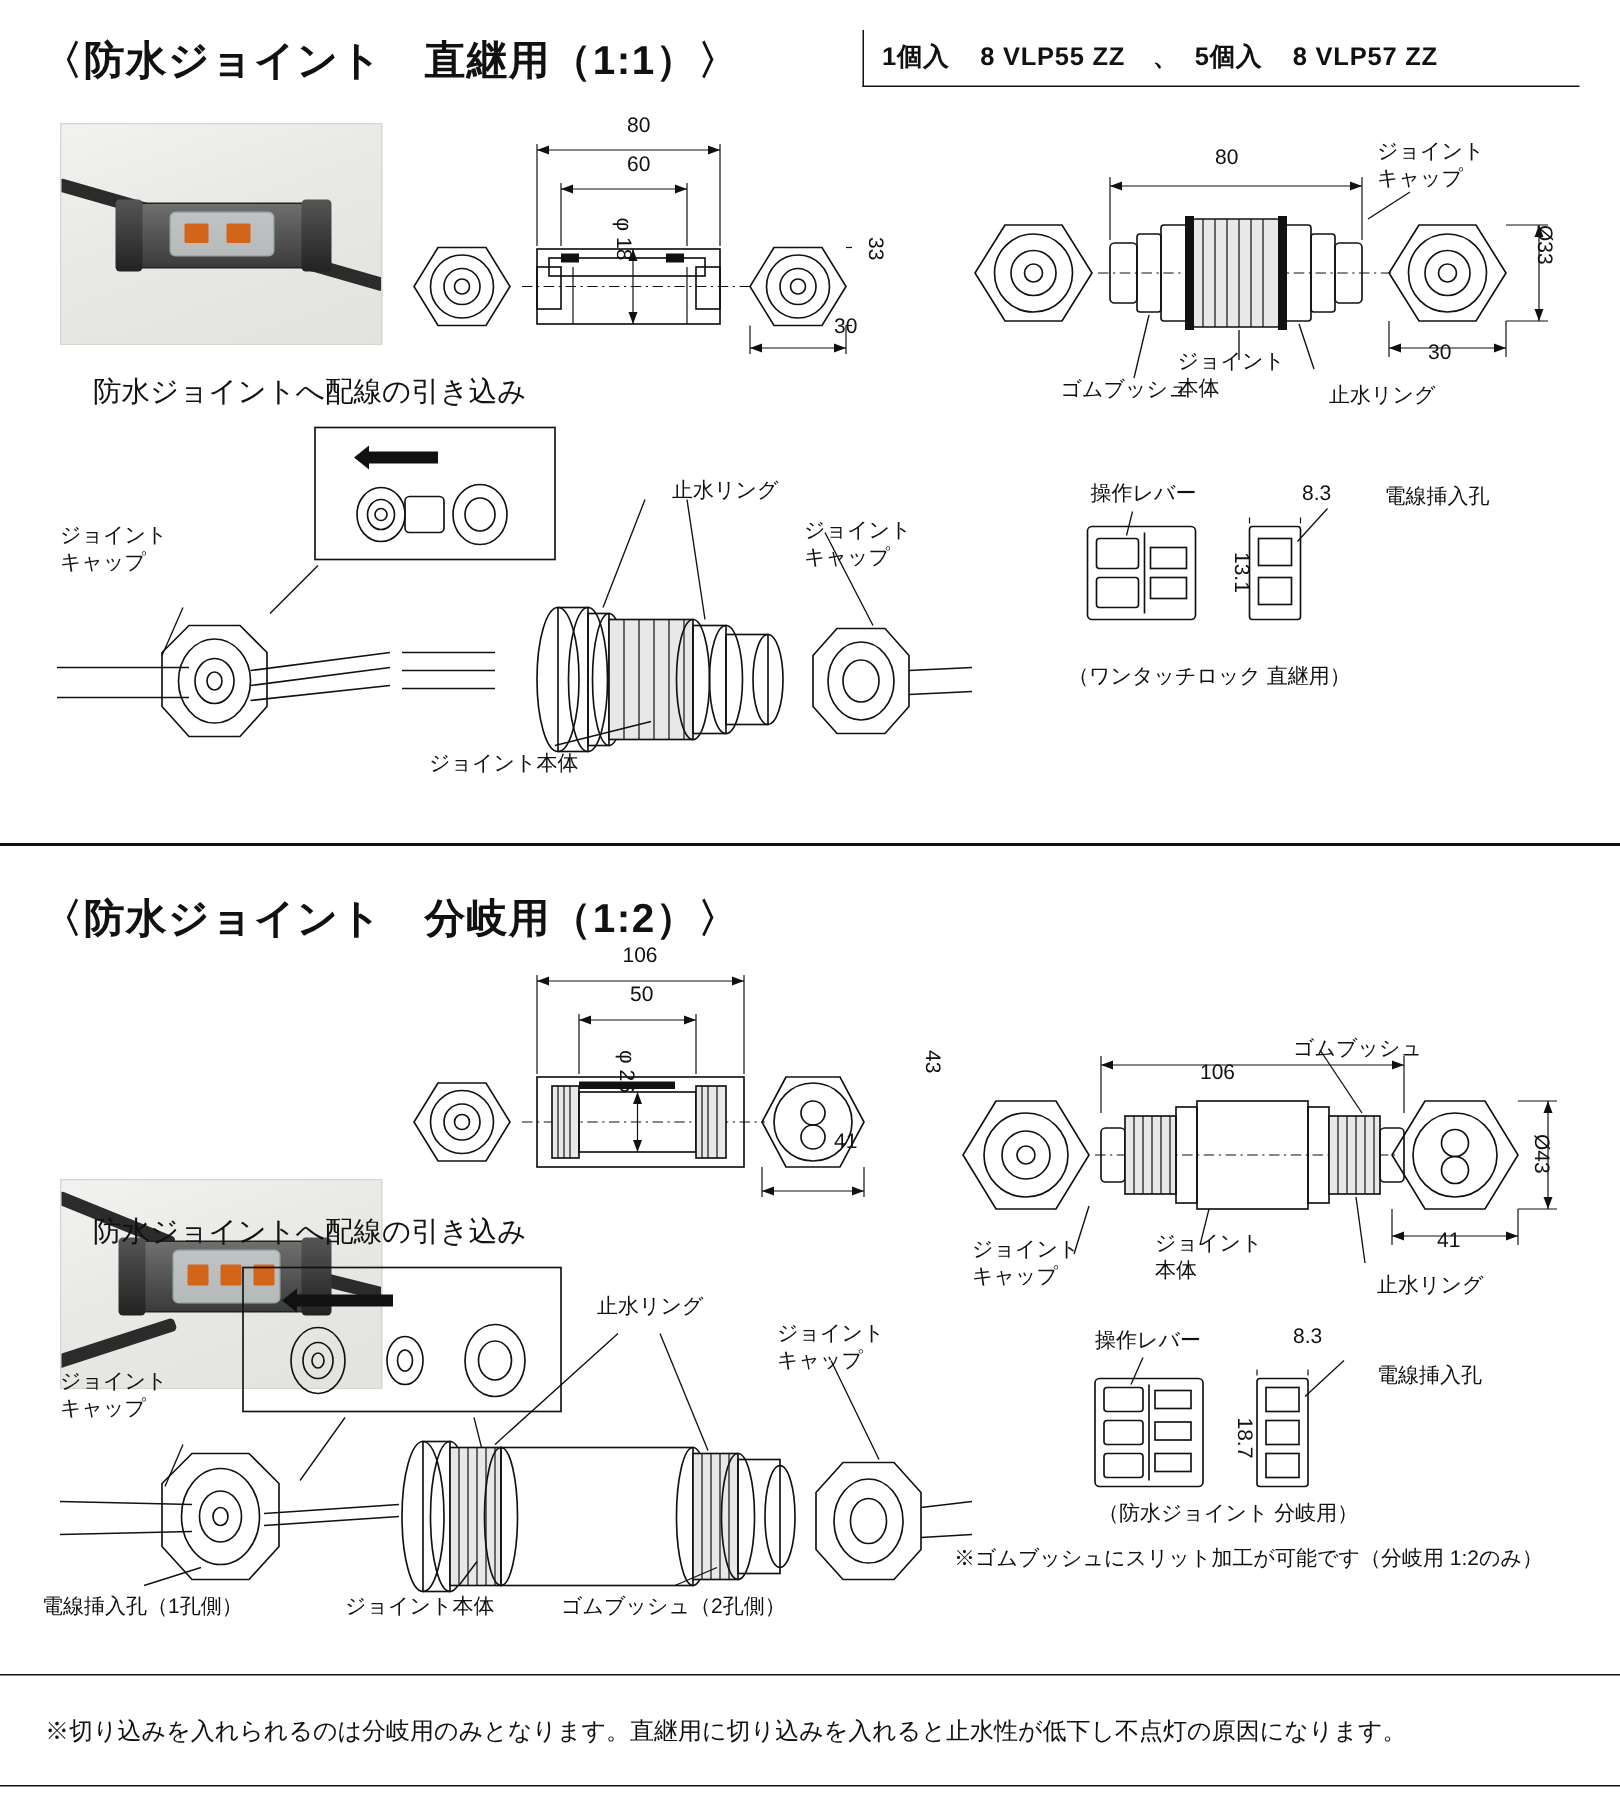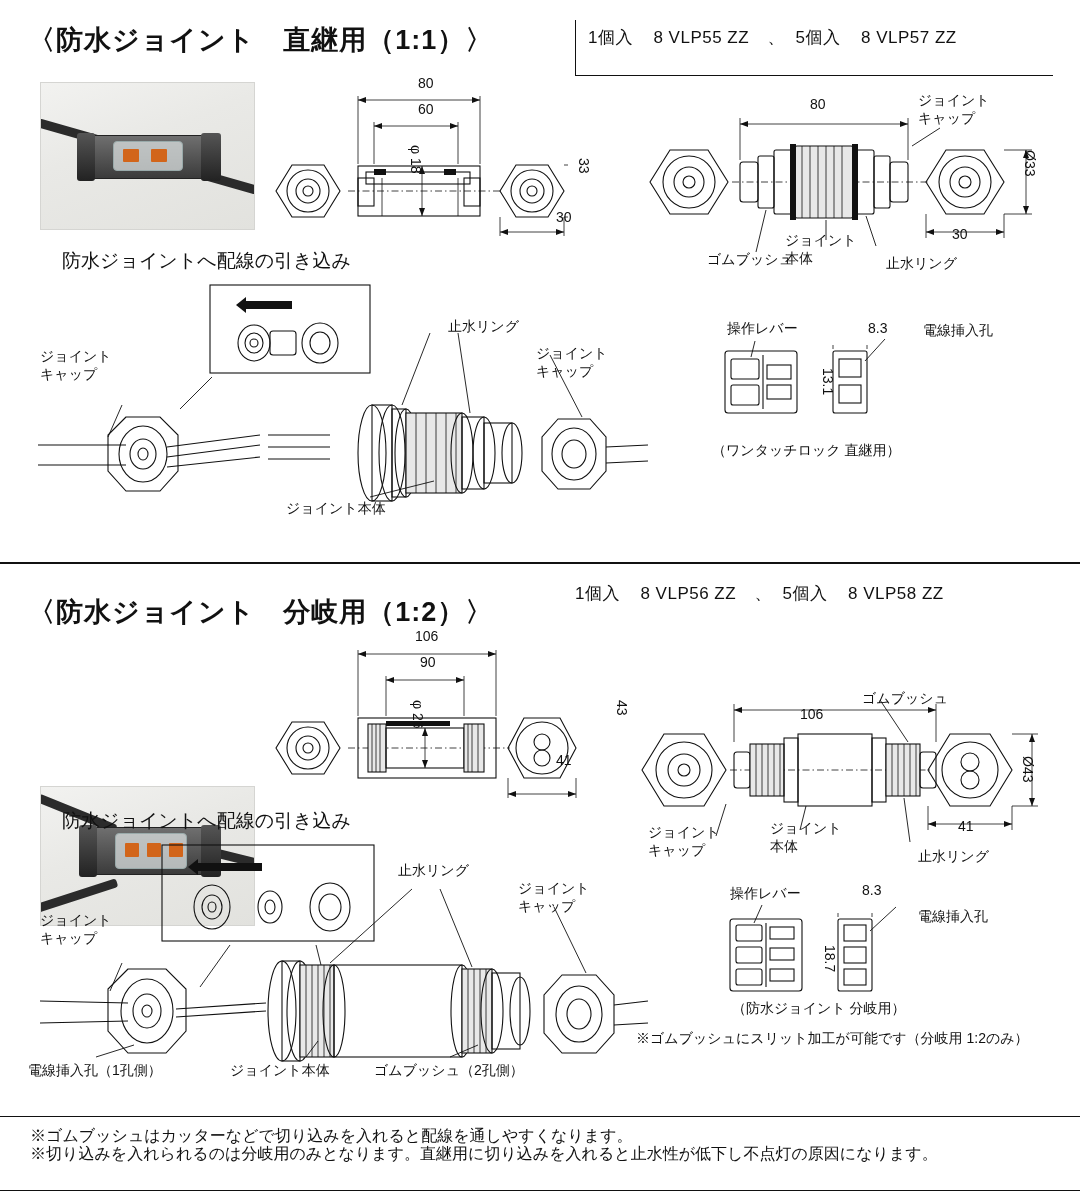--- a/index.html
+++ b/index.html
@@ -18,21 +18,22 @@
 
   
   .sec-title {
     font-size:27px; font-weight:700; letter-spacing:1px; white-space:nowrap;
   }
   .code-line {
     font-size:17px; white-space:nowrap; letter-spacing:.5px;
   }
   .code-box {
     border-left:1px solid #111; border-bottom:1px solid #111;
-    padding:6px 10px 26px 12px;
+    padding:6px 10px 8px 12px;
+    font-weight:bold;
   }
   .sub-title { font-size:19px; white-space:nowrap; }
   .lbl { font-size:14px; white-space:nowrap; line-height:1.25; }
   .dim { font-size:14px; white-space:nowrap; }
   .note { font-size:16px; white-space:nowrap; }
 
   
   .hline { background:#111; height:1px; }
   .hr-thick { background:#111; height:2px; }
 
@@ -305,27 +306,20 @@
   </div>
   <div class="abs lbl" style="left:40px; top:348px;">ジョイント<br>キャップ</div>
   <div class="abs lbl" style="left:448px; top:318px;">止水リング</div>
   <div class="abs lbl" style="left:536px; top:345px;">ジョイント<br>キャップ</div>
   <div class="abs lbl" style="left:286px; top:500px;">ジョイント本体</div>
 
   <div class="abs hr-thick" style="left:0; top:562px; width:1080px;"></div>
 
   <div class="abs sec-title" style="left:28px; top:582px;margin-top:12px;">〈防水ジョイント　分岐用（1:2）〉</div>
 
-  <div class="abs" style="left:575px; top:582px; width:478px;">
-    <span class="code-line">1個入</span>
-    <span class="code-line" style="margin-left:16px;">8 VLP56 ZZ</span>
-    <span class="code-line" style="margin-left:14px;">、</span>
-    <span class="code-line" style="margin-left:6px;">5個入</span>
-    <span class="code-line" style="margin-left:16px;">8 VLP58 ZZ</span>
-  </div>
 
   <div class="abs photo" style="left:40px; top:638px; width:215px; height:140px;">
     <div class="cable" style="left:-6px; top:22px; width:84px; height:9px; transform:rotate(22deg);"></div>
     <div class="cable" style="left:-6px; top:104px; width:84px; height:9px; transform:rotate(-18deg);"></div>
     <div class="cable" style="right:-6px; top:62px; width:84px; height:9px; transform:rotate(14deg);"></div>
     <div class="body" style="left:50px; top:40px; width:118px; height:48px;"></div>
     <div class="clear" style="left:74px; top:46px; width:72px; height:36px;"></div>
     <div class="orange" style="left:84px; top:56px; width:14px; height:14px;"></div>
     <div class="orange" style="left:106px; top:56px; width:14px; height:14px;"></div>
     <div class="orange" style="left:128px; top:56px; width:14px; height:14px;"></div>
@@ -374,21 +368,21 @@
       <polygon class="fillk" points="163,108 160,116 166,116"></polygon>
       <polygon class="fillk" points="163,148 160,140 166,140"></polygon>
       <line class="thin" x1="246" y1="158" x2="246" y2="178"></line>
       <line class="thin" x1="314" y1="158" x2="314" y2="178"></line>
       <line class="thin" x1="246" y1="174" x2="314" y2="174"></line>
       <polygon class="fillk" points="246,174 254,171 254,177"></polygon>
       <polygon class="fillk" points="314,174 306,171 306,177"></polygon>
     </svg>
   </div>
   <div class="abs dim" style="left:415px; top:628px;">106</div>
-  <div class="abs dim" style="left:420px; top:654px;">90</div>
+  <div class="abs dim" style="left:420px; top:654px;">50</div>
   <div class="abs dim" style="left:410px; top:700px; writing-mode:vertical-rl;">φ 26</div>
   <div class="abs dim" style="left:556px; top:752px;">41</div>
   <div class="abs dim" style="left:614px; top:700px; writing-mode:vertical-rl;">43</div>
 
   <div class="abs" style="left:630px; top:690px;">
     <svg width="420" height="170" viewBox="0 0 420 170">
       <polygon class="s" points="34,44 12,80 34,116 74,116 96,80 74,44"></polygon>
       <circle class="s" cx="54" cy="80" r="28"></circle>
       <circle class="s" cx="54" cy="80" r="16"></circle>
       <circle class="s" cx="54" cy="80" r="6"></circle>
@@ -545,17 +539,16 @@
     </svg>
   </div>
   <div class="abs lbl" style="left:40px; top:912px;">ジョイント<br>キャップ</div>
   <div class="abs lbl" style="left:398px; top:862px;">止水リング</div>
   <div class="abs lbl" style="left:518px; top:880px;">ジョイント<br>キャップ</div>
   <div class="abs lbl" style="left:28px; top:1062px;">電線挿入孔（1孔側）</div>
   <div class="abs lbl" style="left:230px; top:1062px;">ジョイント本体</div>
   <div class="abs lbl" style="left:374px; top:1062px;">ゴムブッシュ（2孔側）</div>
 
   <div class="abs hline" style="left:0; top:1116px; width:1080px;"></div>
-  <div class="abs note" style="left:30px; top:1126px;">※ゴムブッシュはカッターなどで切り込みを入れると配線を通しやすくなります。</div>
   <div class="abs note" style="left:30px; top:1144px;">※切り込みを入れられるのは分岐用のみとなります。直継用に切り込みを入れると止水性が低下し不点灯の原因になります。</div>
   <div class="abs hline" style="left:0; top:1190px; width:1080px;"></div>
 
 </div>
 
 </body></html>

